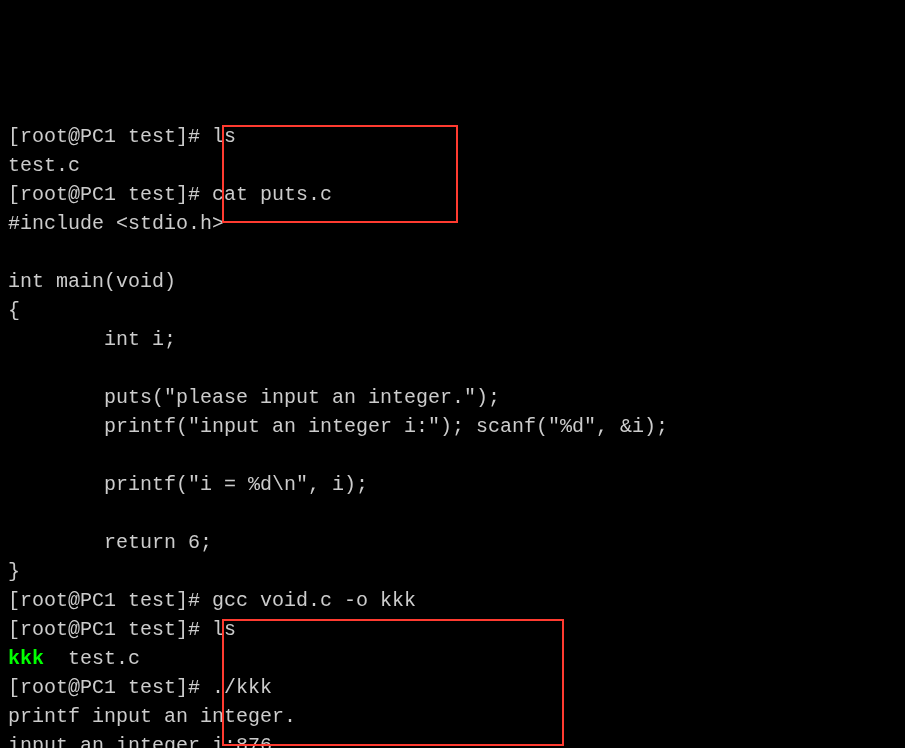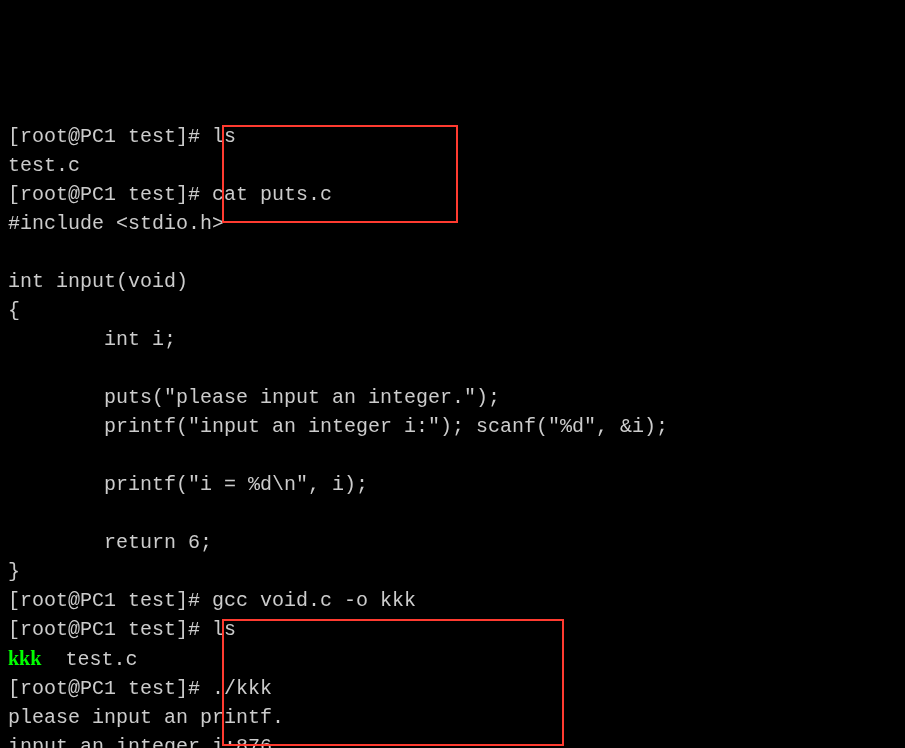--- a/index.html
+++ b/index.html
@@ -9,55 +9,55 @@
     font-size: 20px;
     line-height: 29px;
     color: #cccccc;
     padding: 6px 8px;
     width: 905px;
     height: 748px;
     white-space: pre;
     position: relative;
   }
   .term { position: relative; }
-  .brightgreen { color: #00ff00; font-weight: bold; font-family: Liberation Serif, serif; }
+  .brightgreen { color: #00ff00; font-weight: bold; }
   .redbox {
     position: absolute;
     border: 2px solid #ff3b30;
     pointer-events: none;
   }
   .box1 { left: 214px; top: 3px; width: 236px; height: 98px; }
   .box2 { left: 214px; top: 497px; width: 342px; height: 127px; }
 </style>
 </head>
 <body>
 
 
 
 <div class="term"><span>[root@PC1 test]# </span><span>ls</span>
 <span>test.c</span>
 <span>[root@PC1 test]# </span><span>cat puts.c</span>
 <span>#include &lt;stdio.h&gt;</span>
 <span></span>
-<span>int input(void)</span>
+<span>int main(void)</span>
 <span>{</span>
 <span>        int i;</span>
 <span></span>
 <span>        puts("please input an integer.");</span>
 <span>        printf("input an integer i:"); scanf("%d", &amp;i);</span>
 <span></span>
 <span>        printf("i = %d\n", i);</span>
 <span></span>
 <span>        return 6;</span>
 <span>}</span>
 <span>[root@PC1 test]# </span><span>gcc void.c -o kkk</span>
 <span>[root@PC1 test]# </span><span>ls</span>
 <span class="brightgreen">kkk</span><span>  test.c</span>
 <span>[root@PC1 test]# </span><span>./kkk</span>
-<span>please input an printf.</span>
+<span>printf input an integer.</span>
 <span>input an integer i:876</span>
 
 
 <div class="redbox box1"></div>
 <div class="redbox box2"></div>
 </div>
 
 
 
 

